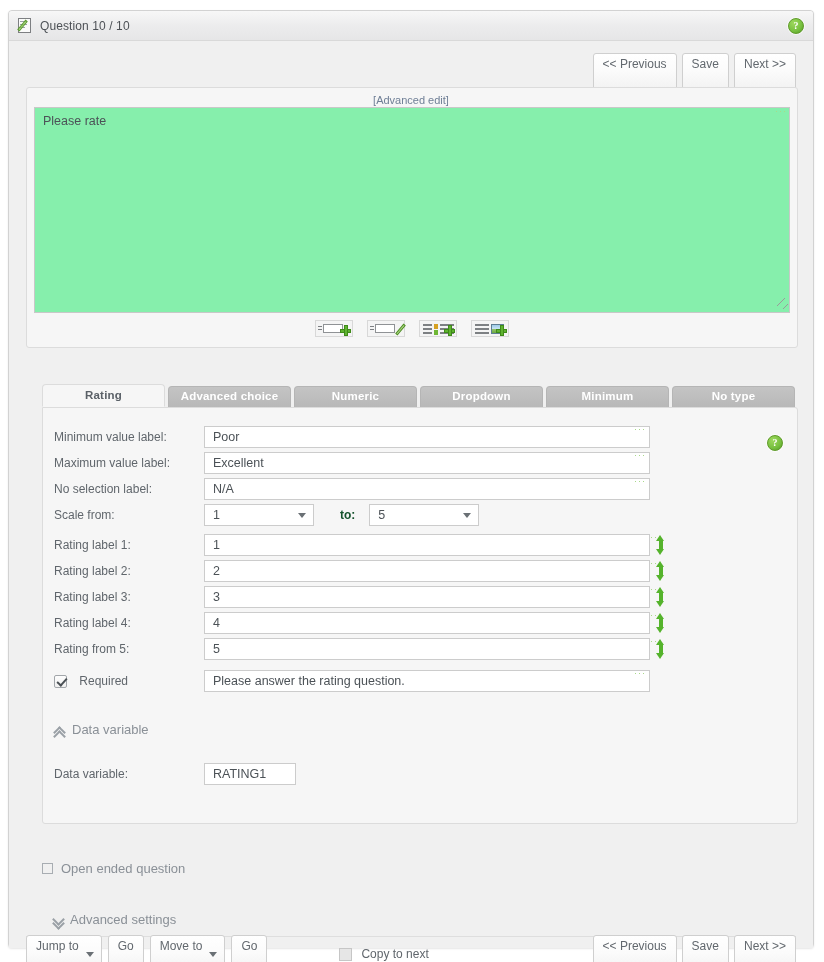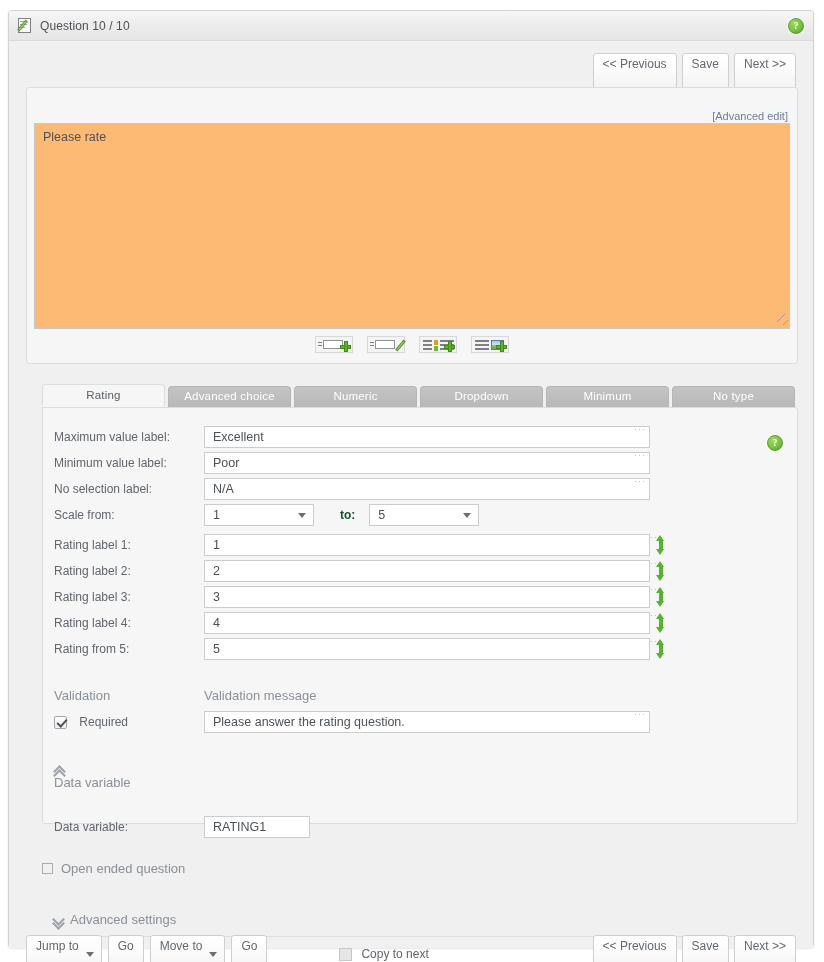--- a/index.html
+++ b/index.html
@@ -137,40 +137,39 @@
     left: 17px;
     top: 46px;
     width: 772px;
     box-sizing: border-box;
     background: #f6f6f6;
     border: 1px solid #dcdcdc;
     border-radius: 3px;
     padding: 5px 7px 7px 7px;
   }
   .adv-edit-row {
-    text-align: right;
+    text-align: center;
     height: 14px;
     line-height: 14px;
     padding-right: 2px;
-    margin-top: 16px;
   }
   .adv-edit-link {
     color: #6f7f96;
     font-size: 11px;
     text-decoration: none;
     cursor: pointer;
   }
 
   .ta-wrap { position: relative; }
   .qtext {
     width: 100%;
     height: 206px;
     box-sizing: border-box;
     border: 1px solid #c8c8c8;
-    background: #fdba74;
+    background: #86efac;
     padding: 6px 8px;
     font-family: "Liberation Sans", sans-serif;
     font-size: 12.5px;
     color: #4c5257;
     resize: none;
     outline: none;
     display: block;
   }
   .grip-dots {
     position: absolute;
@@ -284,21 +283,21 @@
     gap: 3px;
     z-index: 3;
   }
   .tab {
     width: 123px;
     height: 21px;
     box-sizing: border-box;
     line-height: 19px;
     text-align: center;
     font-size: 11.5px;
-    font-weight: normal;
+    font-weight: bold;
     color: #ffffff;
     background: linear-gradient(to bottom,#c4c4c4 0%,#b8b8b8 100%);
     border: 1px solid #b5b5b5;
     border-bottom: none;
     border-radius: 4px 4px 0 0;
     cursor: pointer;
     letter-spacing: .2px;
   }
   .tab.active {
     background: #f6f6f6;
@@ -347,21 +346,21 @@
     height: 22px;
     border: 1px solid #cccccc;
     background: #ffffff;
     padding: 0 8px;
     font-family: "Liberation Sans", sans-serif;
     font-size: 12.5px;
     color: #4c5257;
     outline: none;
   }
   .tinput.wide { width: 446px; }
-  .tinput.dv   { width: 106px; }
+  .tinput.dv   { width: 92px; }
   .tinput.vmsg { width: 446px; }
   .in-dots {
     position: absolute;
     right: 5px; top: 2px;
     width: 11px; height: 3px;
     pointer-events: none;
     background-image:
       radial-gradient(#a9d98a 45%, transparent 46%),
       radial-gradient(#a9d98a 45%, transparent 46%),
       radial-gradient(#a9d98a 45%, transparent 46%);
@@ -469,25 +468,25 @@
   .chk-label {
     margin-left: 9px;
     font-size: 12px;
     color: #60666c;
     vertical-align: middle;
   }
 
   
   .collapse-head {
     display: flex;
+    align-items: center;
     padding-left: 11px;
     font-size: 13px;
     color: #8a9097;
     cursor: pointer;
-    flex-direction: column;
   }
   .dchev {
     position: relative;
     width: 12px; height: 12px;
     margin-right: 6px;
     flex: 0 0 12px;
   }
   .dchev span {
     position: absolute;
     left: 1px;
@@ -641,31 +640,31 @@
       <span class="tab">No type</span>
     </div>
 
     <div class="tabpanel">
 
       <span class="help-badge panel-help">?</span>
 
       <div style="height:16px"></div>
 
       <div class="frow">
+        <span class="flabel">Minimum value label:</span>
+        <span class="ctrl-wrap">
+          <input class="tinput wide" type="text" value="Poor" style="">
+          <span class="in-dots"></span>
+        </span>
+      </div>
+
+      <div class="frow">
         <span class="flabel">Maximum value label:</span>
         <span class="ctrl-wrap">
           <input class="tinput wide" type="text" value="Excellent" style="">
-          <span class="in-dots"></span>
-        </span>
-      </div>
-
-      <div class="frow">
-        <span class="flabel">Minimum value label:</span>
-        <span class="ctrl-wrap">
-          <input class="tinput wide" type="text" value="Poor" style="">
           <span class="in-dots"></span>
         </span>
       </div>
 
       <div class="frow">
         <span class="flabel">No selection label:</span>
         <span class="ctrl-wrap">
           <input class="tinput wide" type="text" value="N/A" style="">
           <span class="in-dots"></span>
         </span>
@@ -749,24 +748,20 @@
           <span class="in-dots"></span>
           <span class="reorder">
             <span class="ar up"></span>
               <span class="stemu"></span>
             <span class="stemd"></span>
               <span class="ar down"></span>
           </span>
         </span>
       </div>
 
-      <div class="section-heads">
-        <span class="h1">Validation</span>
-        <span>Validation message</span>
-      </div>
 
       <div class="frow" style="margin-top:6px">
         <span class="flabel">
           <span class="chk checked"></span>
           <span class="chk-label">Required</span>
         </span>
         <span class="ctrl-wrap">
           <input class="tinput vmsg" type="text" value="Please answer the rating question." style="">
           <span class="in-dots"></span>
         </span>

